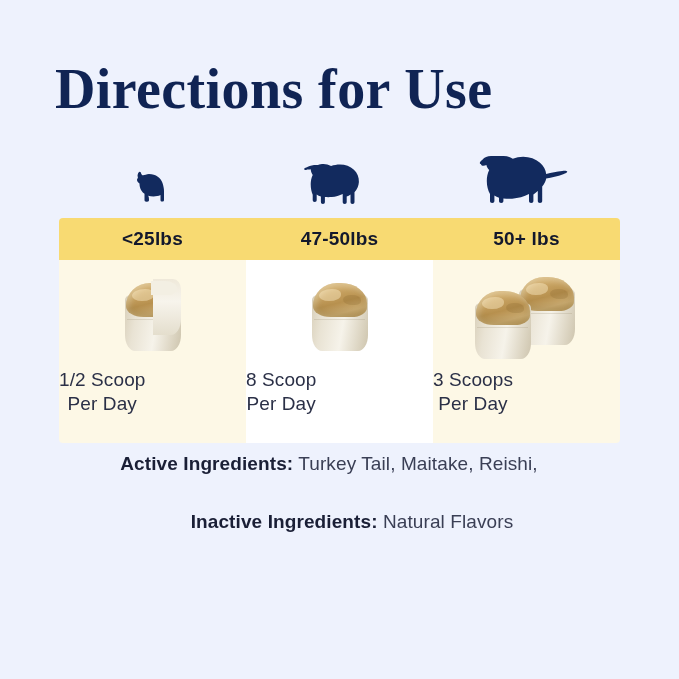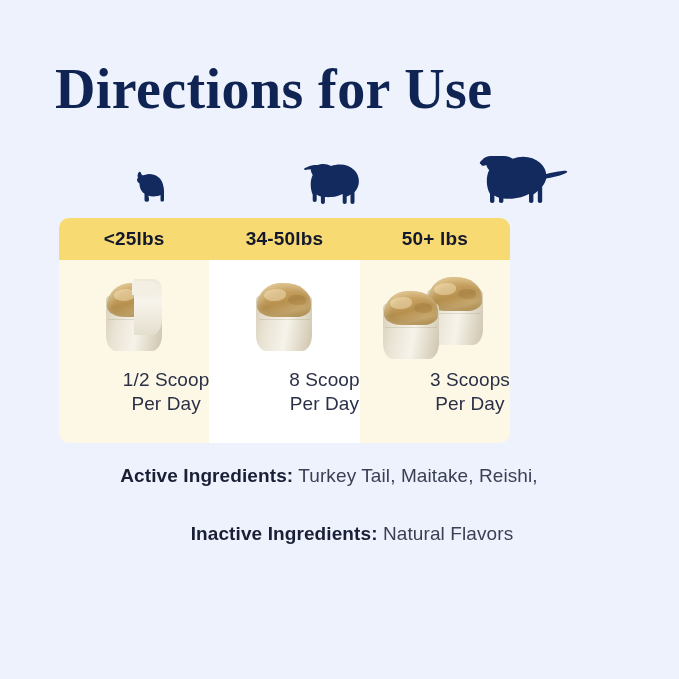--- a/index.html
+++ b/index.html
@@ -53,23 +53,23 @@
     justify-content: center;
     height: 70px;
   }
   .dog-cell svg { display: block; }
 
   
   .card {
     position: absolute;
     left: 59px;
     top: 218px;
-    width: 451px;
+    width: 561px;
     height: 225px;
-    border-radius: 10px;
+    border-radius: 4px;
     background: #fdf8e6;
     overflow: hidden;
   }
   .card-header {
     display: flex;
     height: 42px;
     background: #f8da72;
   }
   .card-header .hcell {
     flex: 1 1 0;
@@ -83,21 +83,21 @@
   }
   .card-body {
     display: flex;
     height: 183px;
   }
   .col {
     flex: 1 1 0;
     position: relative;
     display: flex;
     flex-direction: column;
-    align-items: flex-end;
+    align-items: flex-start;
   }
   .col.highlight { background: #ffffff; }
 
   .scoop-area {
     height: 108px;
     width: 100%;
     display: flex;
     align-items: center;
     justify-content: center;
     position: relative;
@@ -191,21 +191,21 @@
     height: 86px;
   }
   .scoop-pair .scoop { position: absolute; }
   .scoop-pair .scoop.back  { left: 44px; top: 0px; }
   .scoop-pair .scoop.front { left: 0px;  top: 14px; }
 
   
   .ingredients {
     position: absolute;
     left: 0;
-    top: 462px;
+    top: 450px;
     width: 658px;
     text-align: center;
   }
   .ing-block {
     font-size: 19px;
     color: #3a3f55;
     line-height: 1.52;
     letter-spacing: 0.1px;
   }
   .ing-label {
@@ -253,21 +253,21 @@
           <path fill="#122a5e" d="M7.5 14c-2 1-3 2.4-2.6 3.4.4.9 2 1 3.8.2z"></path>
         </svg>
       </span>
     </div>
   </div>
 
   <div class="card">
 
     <div class="card-header">
       <div class="hcell">&lt;25lbs</div>
-      <div class="hcell">34-50lbs</div>
+      <div class="hcell">47-50lbs</div>
       <div class="hcell">50+ lbs</div>
     </div>
 
     <div class="card-body">
 
       <div class="col">
         <div class="scoop-area">
           <div class="scoop half">
             <div class="cup"></div>
             <div class="powder"></div>

